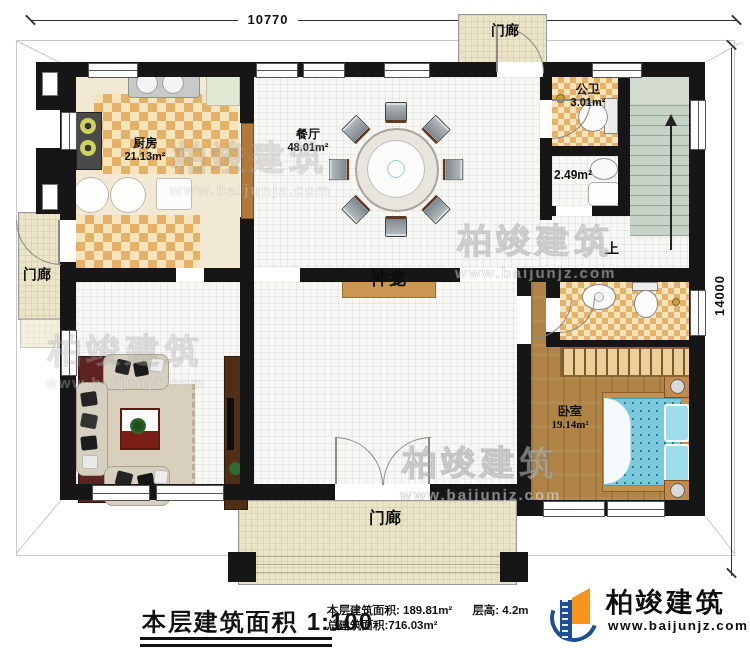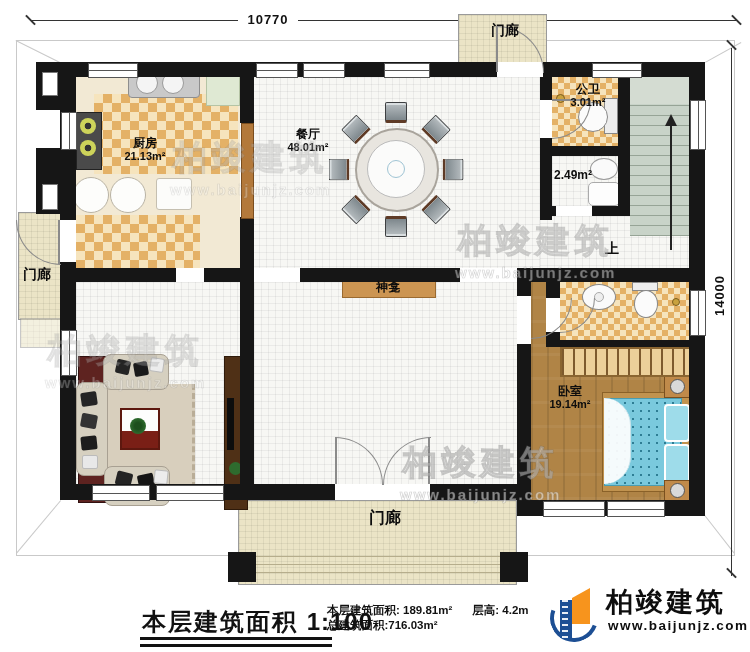--- a/index.html
+++ b/index.html
@@ -244,22 +244,22 @@
     <span class="ar">48.01m²</span>
   </div>
   <div class="rlabel" style="left:558px;top:82px;width:60px;">
     <span class="nm">公卫</span>
     <span class="ar">3.01m²</span>
   </div>
   <div class="rlabel" style="left:542px;top:168px;width:62px;">
     <span class="ar" style="font-size:12px;">2.49m²</span>
   </div>
   <div class="plabel" style="left:600px;top:240px;width:24px;">上</div>
-  <div class="plabel" style="left:358px;top:279px;width:60px;font-size:12px;">神龛</div>
-  <div class="rlabel" style="left:530px;top:384px;width:80px;">
+  <div class="plabel" style="left:358px;top:266px;width:60px;font-size:18px;">神龛</div>
+  <div class="rlabel" style="left:530px;top:404px;width:80px;font-family:Liberation Serif, serif;">
     <span class="nm">卧室</span>
     <span class="ar">19.14m²</span>
   </div>
   <div class="plabel" style="left:475px;top:22px;width:60px;">门廊</div>
   <div class="plabel" style="left:11px;top:266px;width:52px;">门廊</div>
   <div class="plabel" style="left:345px;top:508px;width:80px;font-size:16px;">门廊</div>
 
   <div class="wm" style="left:170px;top:135px;opacity:.45;">
     <span class="t">柏竣建筑</span>
     <span class="u">www.baijunjz.com</span>

